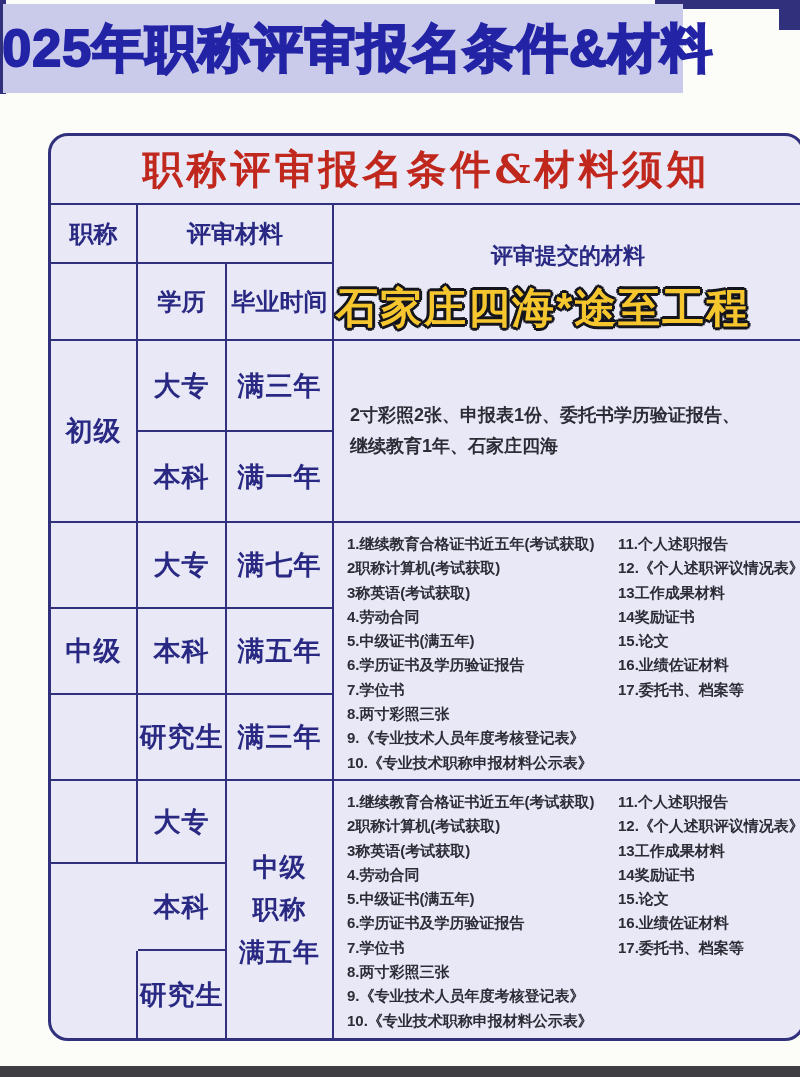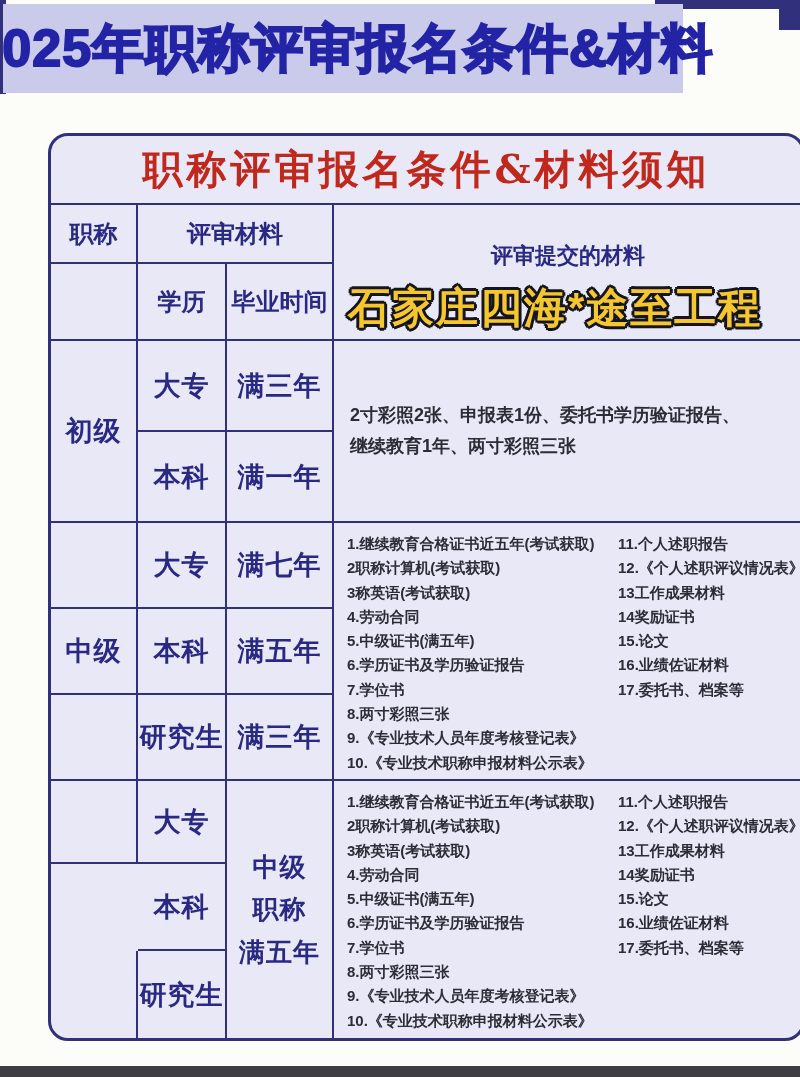--- a/index.html
+++ b/index.html
@@ -55,21 +55,21 @@
   }
   .br{border-right:2px solid var(--navy);}
   .bb{border-bottom:2px solid var(--navy);}
   .hdr{font-size:24px;}
   .lvl{font-size:27px;letter-spacing:1px;}
   .submit-cell{
     position:relative;flex-direction:column;justify-content:flex-start;
     padding-top:36px;font-size:22px;box-sizing:border-box;
   }
   .watermark{
-    position:absolute;left:14px;bottom:3px;white-space:nowrap;
+    position:absolute;left:2px;bottom:3px;white-space:nowrap;
     font-size:42px;font-weight:900;letter-spacing:2px;color:var(--wm-yellow);
     text-shadow:
       3px 0 0 #15151d,-3px 0 0 #15151d,0 3px 0 #15151d,0 -3px 0 #15151d,
       2px 2px 0 #15151d,-2px 2px 0 #15151d,2px -2px 0 #15151d,-2px -2px 0 #15151d;
   }
   .junior-materials{
     flex-direction:column;align-items:flex-start;justify-content:center;
     padding-left:16px;box-sizing:border-box;
     color:var(--list-text);font-size:18px;font-weight:700;line-height:1.75;
   }
@@ -115,21 +115,21 @@
     <div class="cell hdr br bb" style="grid-column:2;grid-row:2">学历</div>
     <div class="cell lvl br bb" style="grid-column:1;grid-row:3/5">初级</div>
 
     <div class="cell hdr br bb" style="grid-column:3;grid-row:2">毕业时间</div>
     <div class="cell lvl br bb" style="grid-column:2;grid-row:3">大专</div>
     <div class="cell lvl br bb" style="grid-column:3;grid-row:3">满三年</div>
     <div class="cell lvl br bb" style="grid-column:2;grid-row:4">本科</div>
     <div class="cell lvl br bb" style="grid-column:3;grid-row:4">满一年</div>
     <div class="cell junior-materials bb" style="grid-column:4;grid-row:3/5">
       <div>2寸彩照2张、申报表1份、委托书学历验证报告、</div>
-      <div>继续教育1年、两寸彩照三张</div>
+      <div>继续教育1年、石家庄四海</div>
     </div>
 
     <div class="cell br bb" style="grid-column:1;grid-row:5"></div>
     <div class="cell lvl br bb" style="grid-column:2;grid-row:5">大专</div>
     <div class="cell lvl br bb" style="grid-column:3;grid-row:5">满七年</div>
     <div class="cell lvl br bb" style="grid-column:1;grid-row:6">中级</div>
     <div class="cell lvl br bb" style="grid-column:2;grid-row:6">本科</div>
     <div class="cell lvl br bb" style="grid-column:3;grid-row:6">满五年</div>
     <div class="cell br bb" style="grid-column:1;grid-row:7"></div>
     <div class="cell lvl br bb" style="grid-column:2;grid-row:7">研究生</div>

